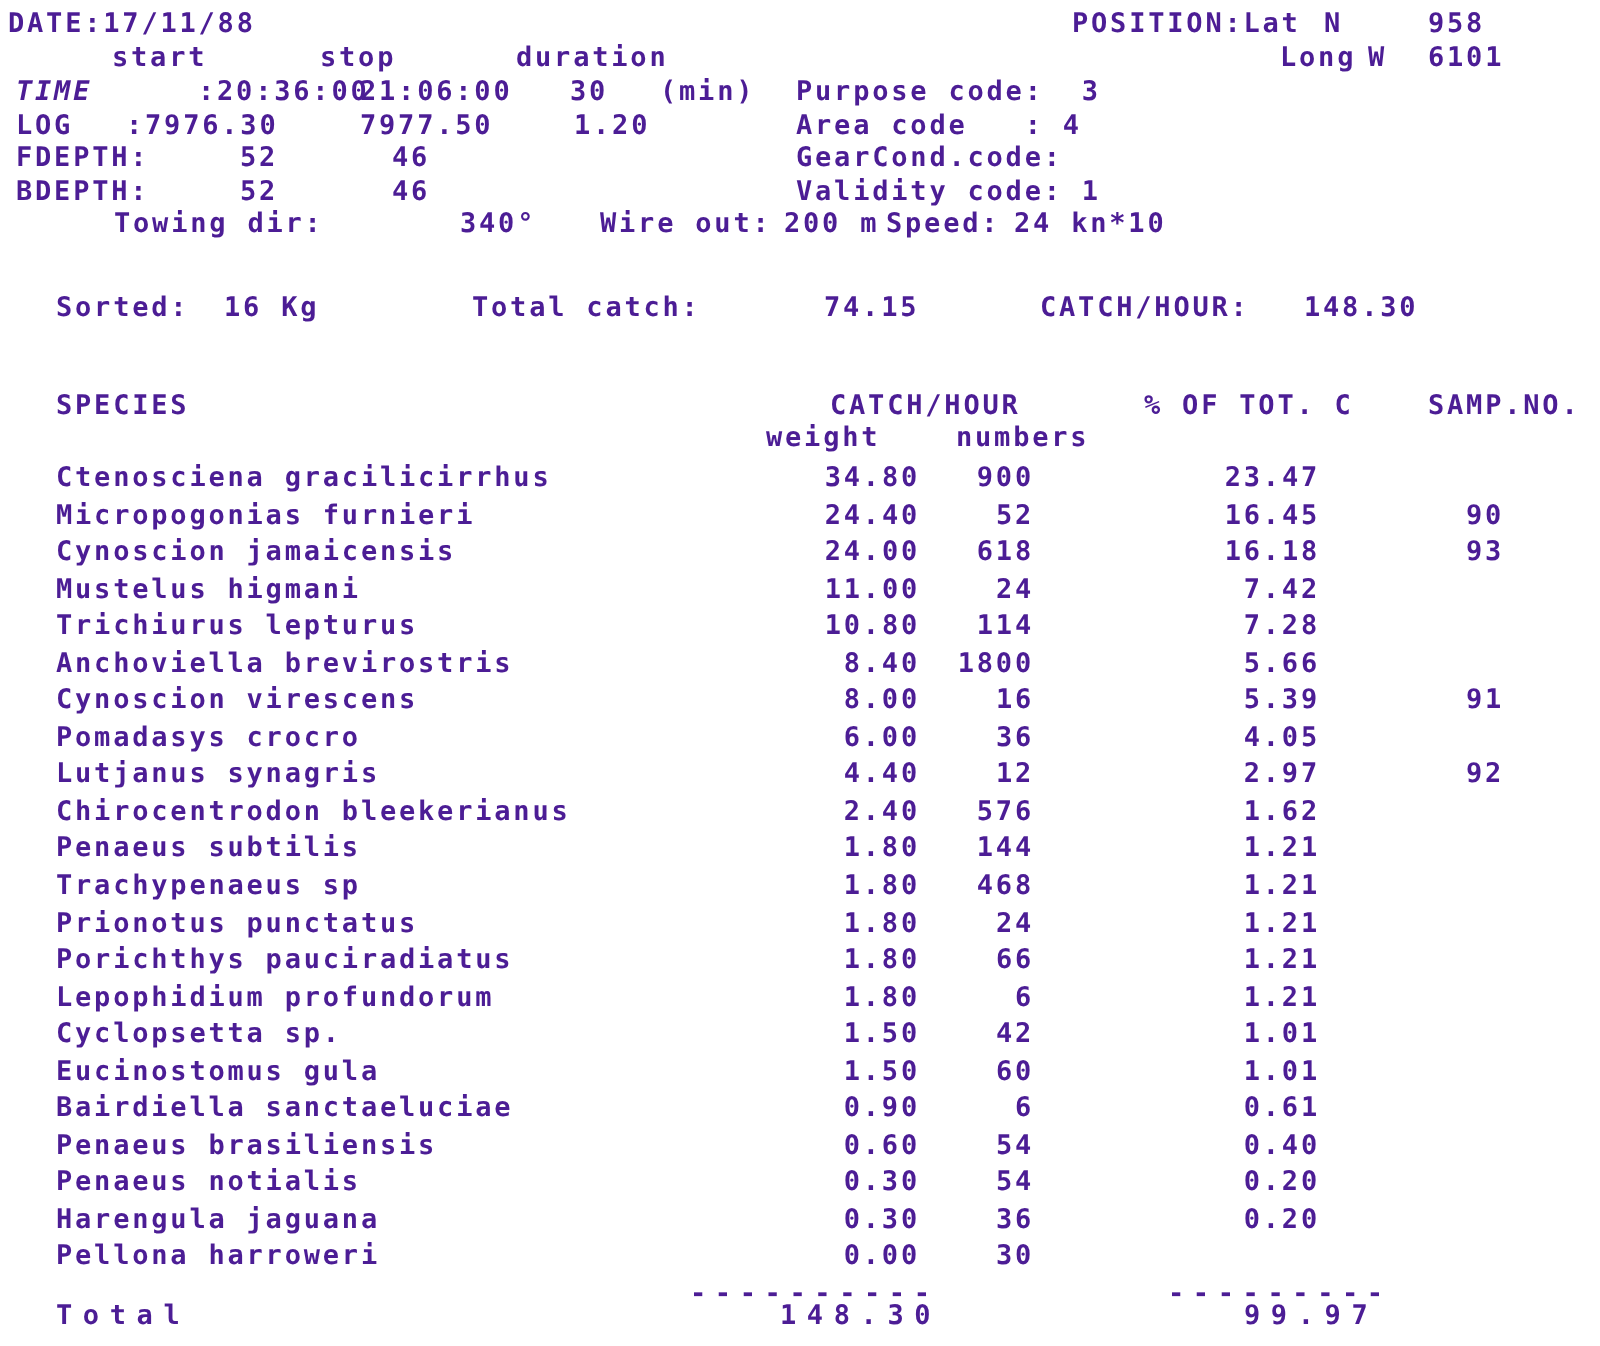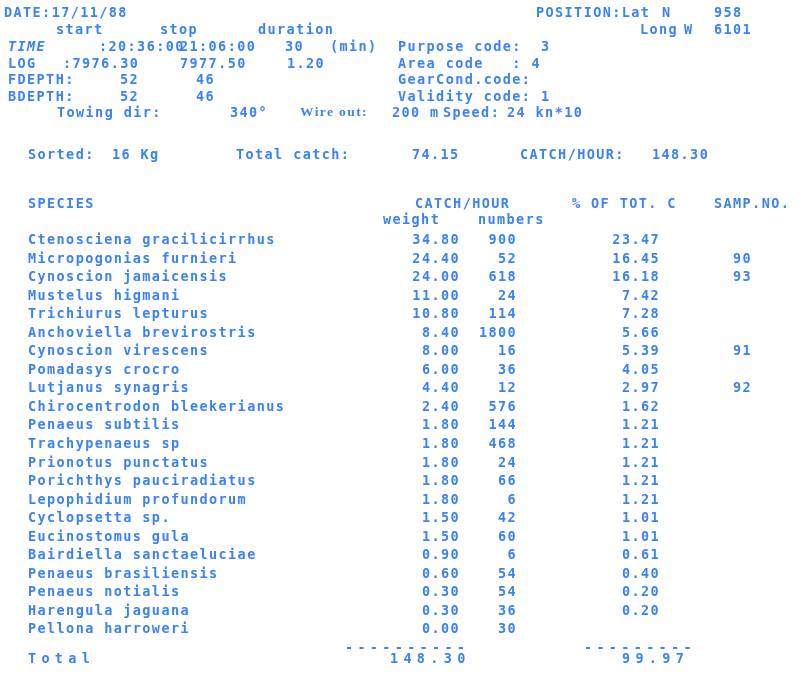--- a/index.html
+++ b/index.html
@@ -3,21 +3,21 @@
 <meta charset="utf-8">
 <style>
   * { margin:0; padding:0; box-sizing:border-box; }
   html,body { width:800px; height:673px; background:#ffffff; overflow:hidden; }
   .doc {
     position:absolute; inset:0;
     font-family:"DejaVu Sans Mono","Liberation Mono",monospace;
     font-weight:700;
     font-size:13.5px;
     letter-spacing:1.4px;
-    color:#3b82f6;
+    color:#4c1d95;
     white-space:pre;
   }
   .t { position:absolute; line-height:14px; }
   .wide  { letter-spacing:5.3px; }
   .dashw { letter-spacing:4.3px; }
   #species-rows { position:absolute; left:28px; top:230px; width:724px; }
   .trow {
     display:grid;
     grid-template-columns:342px 90px 57px 143px 92px;
     height:18.55px; line-height:18.55px;
@@ -66,21 +66,21 @@
 
   
   <span class="t" style="left:8px;   top:89px;">BDEPTH:</span>
   <span class="t" style="left:120px; top:89px;">52</span>
   <span class="t" style="left:196px; top:89px;">46</span>
   <span class="t" style="left:398px; top:89px;">Validity code: 1</span>
 
   
   <span class="t" style="left:57px;  top:105px;">Towing dir:</span>
   <span class="t" style="left:230px; top:105px;">340°</span>
-  <span class="t" style="left:300px; top:105px;font-family:Liberation Serif, serif;">Wire out:</span>
+  <span class="t" style="left:300px; top:105px;">Wire out:</span>
   <span class="t" style="left:392px; top:105px;">200 m</span>
   <span class="t" style="left:443px; top:105px;">Speed:</span>
   <span class="t" style="left:507px; top:105px;">24 kn*10</span>
 
   
   <span class="t" style="left:28px;  top:147px;">Sorted:</span>
   <span class="t" style="left:112px; top:147px;">16 Kg</span>
   <span class="t" style="left:236px; top:147px;">Total catch:</span>
   <span class="t" style="left:412px; top:147px;">74.15</span>
   <span class="t" style="left:520px; top:147px;">CATCH/HOUR:</span>

